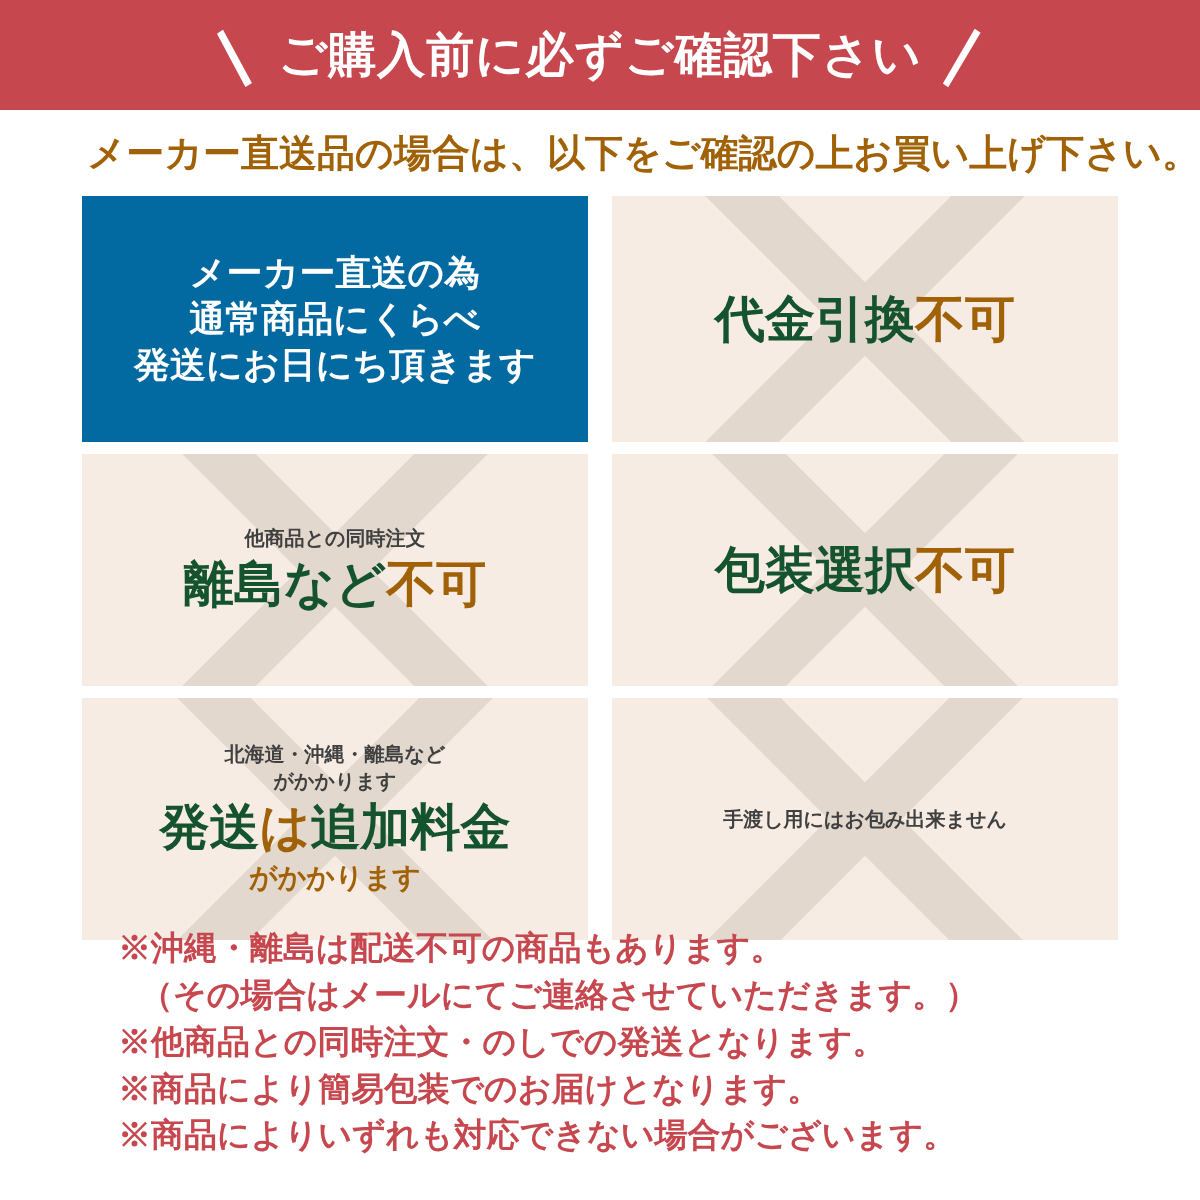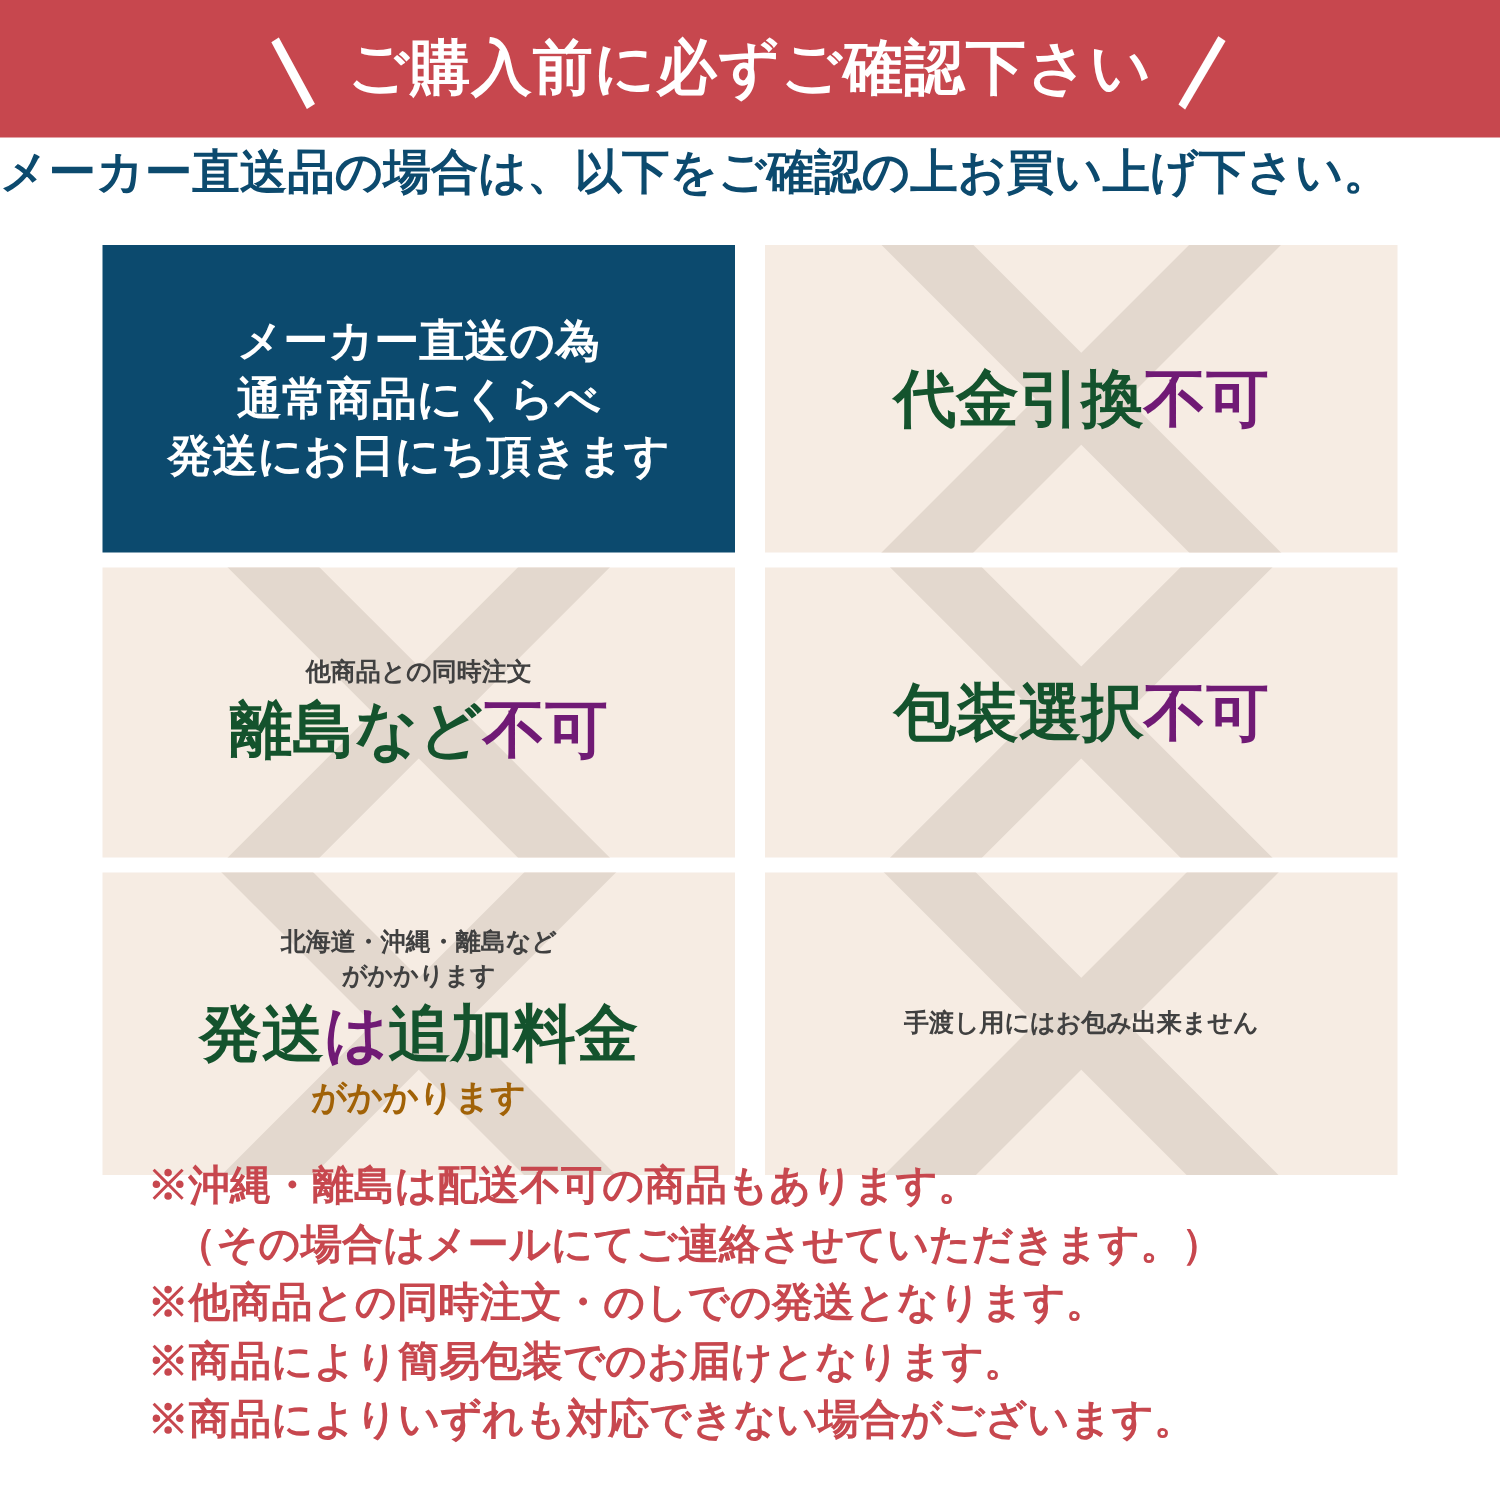--- a/index.html
+++ b/index.html
@@ -54,24 +54,24 @@
     font-weight: bold;
     letter-spacing: 1px;
     line-height: 1;
     white-space: nowrap;
   }
 
   
   .lead {
     position: absolute;
     left: 0;
-    top: 112px;
-    width: 1200px;
-    text-align: left;
-    color: #0c4a6e;
+    top: 128px;
+    width: 1200px;
+    text-align: right;
+    color: #a16207;
     font-size: 38px;
     font-weight: bold;
     letter-spacing: 0px;
     white-space: nowrap;
   }
 
   
   .grid {
     position: absolute;
     left: 82px;
@@ -86,21 +86,21 @@
     position: relative;
     background: #f6ece3;
     overflow: hidden;
     display: flex;
     flex-direction: column;
     align-items: center;
     justify-content: center;
     text-align: center;
   }
   .box.filled {
-    background: #0c4a6e;
+    background: #0369a1;
   }
 
   
   .xmark {
     position: absolute;
     left: 50%;
     top: 50%;
     width: 330px;
     height: 330px;
     transform: translate(-50%, -50%);
@@ -131,21 +131,21 @@
     color: #ffffff;
     font-size: 36px;
     font-weight: bold;
   }
   .red-big {
     color: #14532d;
     font-size: 50px;
     font-weight: bold;
   }
   .grey-big {
-    color: #701a75;
+    color: #a16207;
     font-size: 50px;
     font-weight: bold;
   }
   .red-small {
     color: #404040;
     font-size: 20px;
     font-weight: bold;
     line-height: 1.35;
   }
   .grey-small {

